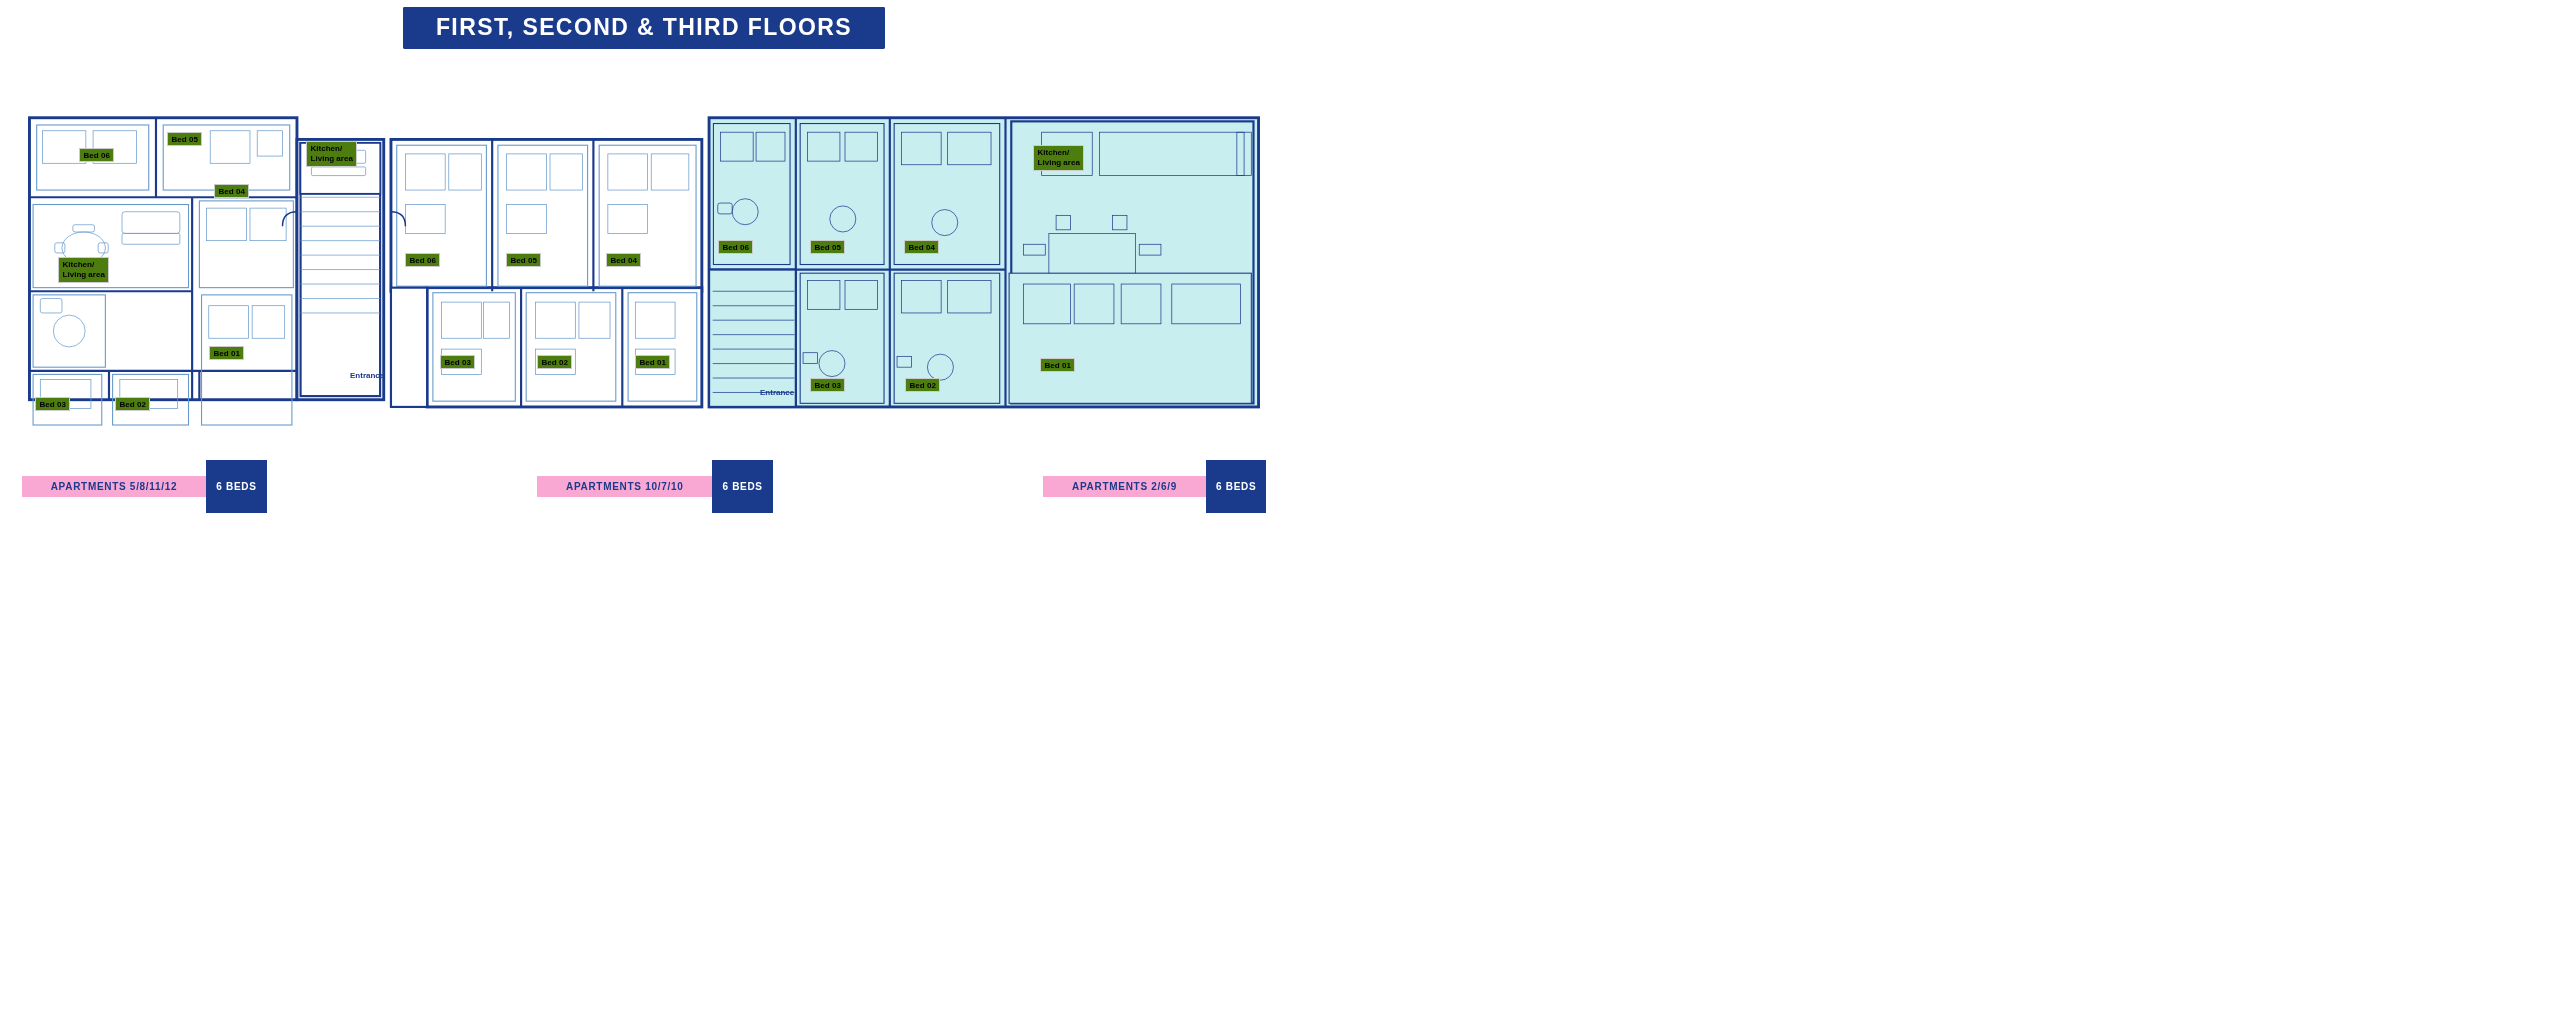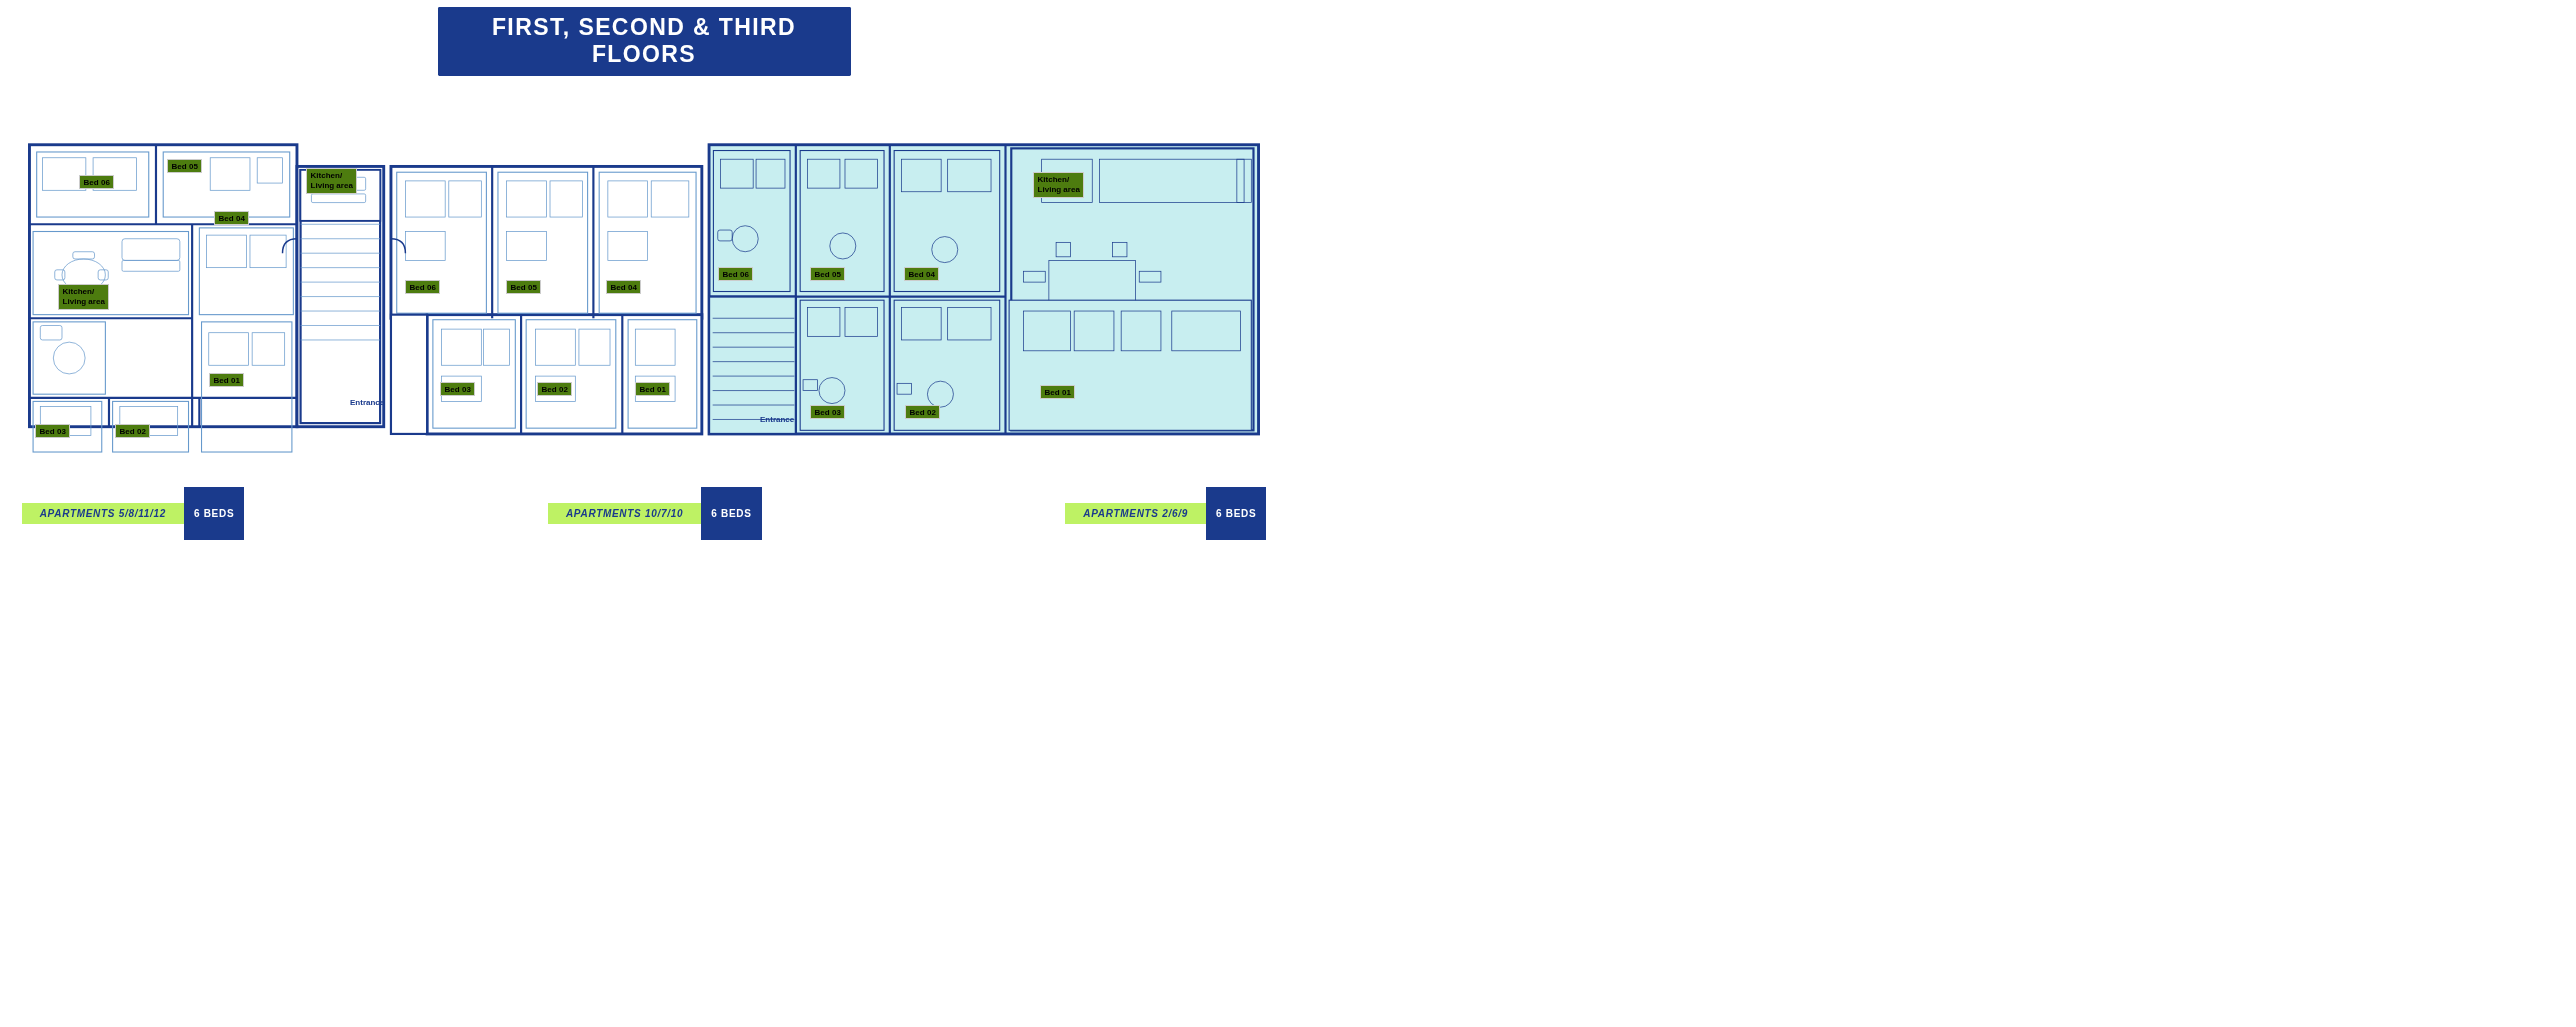--- a/index.html
+++ b/index.html
@@ -20,21 +20,21 @@
     .title-bar {
       background: #1a3a8c;
       color: #fff;
       text-align: center;
       font-size: 23px;
       font-weight: 900;
       letter-spacing: 1.4px;
       padding: 7.2px 29px;
       display: inline-block;
       margin: 0 auto 11.6px auto;
-      width: 413px;
+      width: 482px;
       border-radius: 1.4px;
     }
     .title-row {
       text-align: center;
       margin-bottom: 7.2px;
     }
 
     
     .floorplan {
       position: relative;
@@ -74,27 +74,26 @@
       padding: 0 7.2px;
     }
 
     .legend-item {
       display: flex;
       align-items: center;
       gap: 0;
     }
 
     .legend-left {
-      background: #bef264;
+      background: #f9a8d4;
       color: #1a3a8c;
       font-weight: 800;
       font-size: 10px;
-      padding: 5px 18px;
+      padding: 5px 29px;
       letter-spacing: 0.7px;
-      font-style: italic;
     }
 
     .legend-right {
       background: #1a3a8c;
       color: #fff;
       font-weight: 800;
       font-size: 10px;
       padding: 21px 10px;
       letter-spacing: 0.7px;
     }

